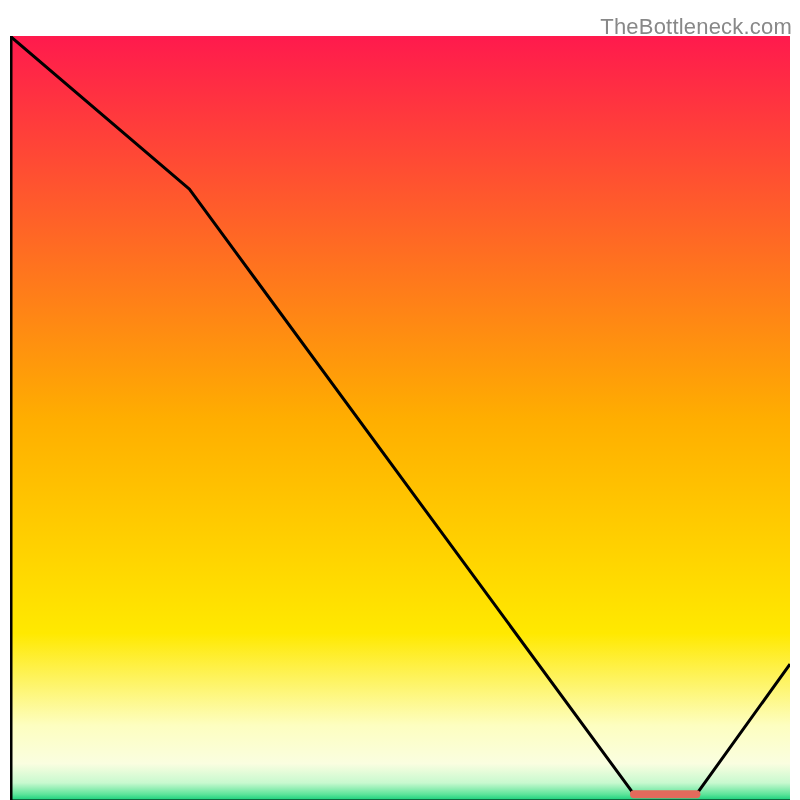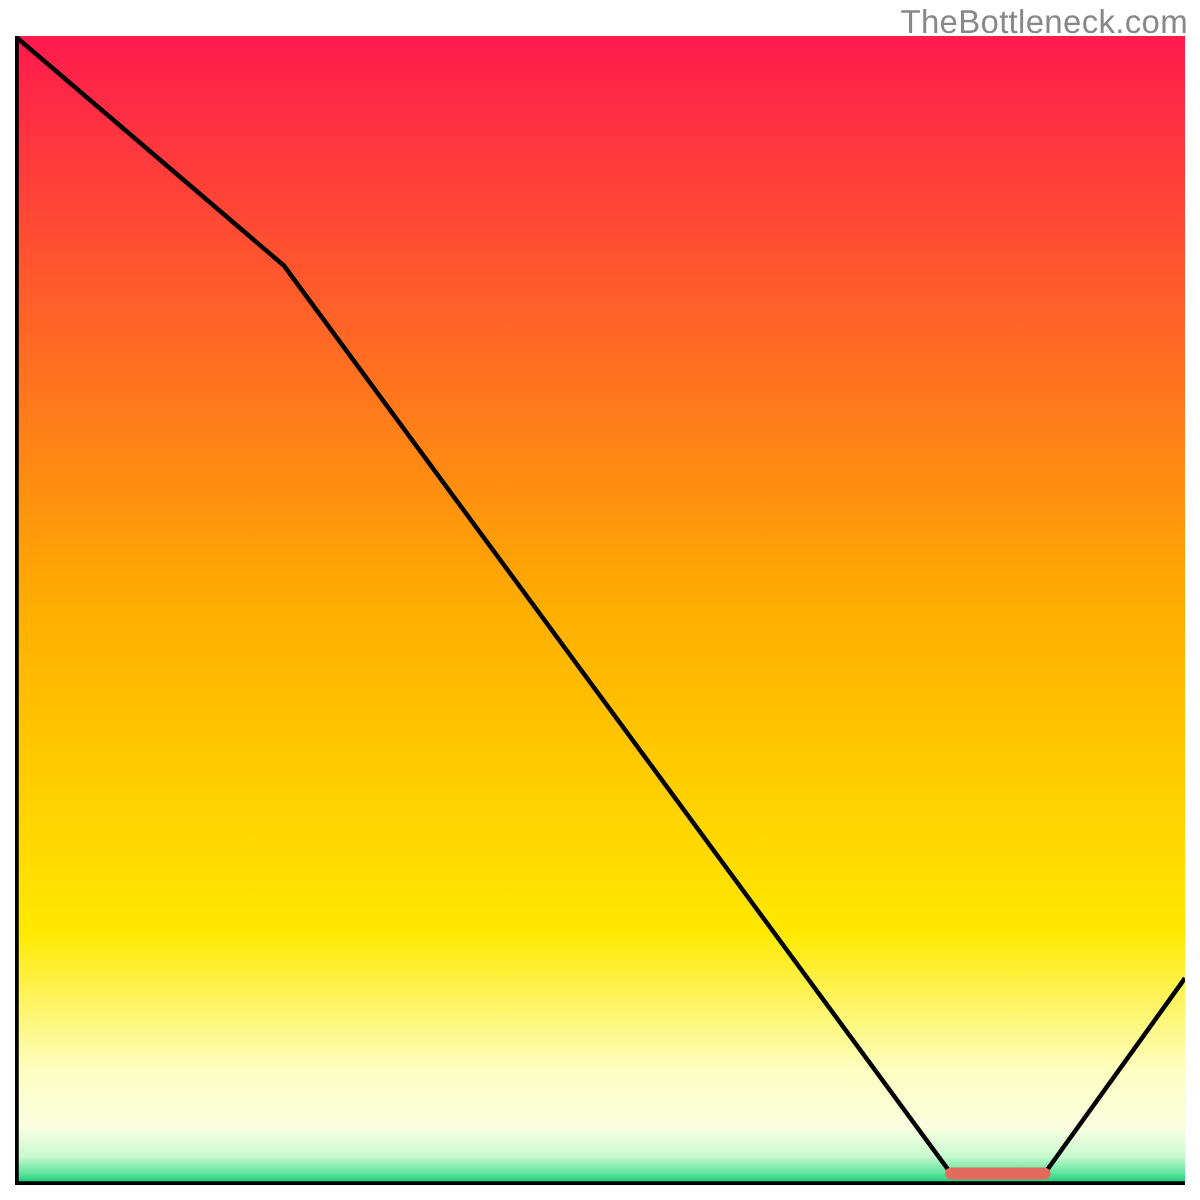--- a/index.html
+++ b/index.html
@@ -7,20 +7,21 @@
     padding: 0;
     width: 800px;
     height: 800px;
     background: #ffffff;
     font-family: Arial, Helvetica, sans-serif;
   }
   .container {
     position: relative;
     width: 800px;
     height: 696px;
+    margin-top: 12px;
   }
   .watermark {
     position: absolute;
     top: 2px;
     right: 8px;
     color: #888;
     font-size: 22px;
     font-weight: 500;
     letter-spacing: 0.2px;
     user-select: none;

